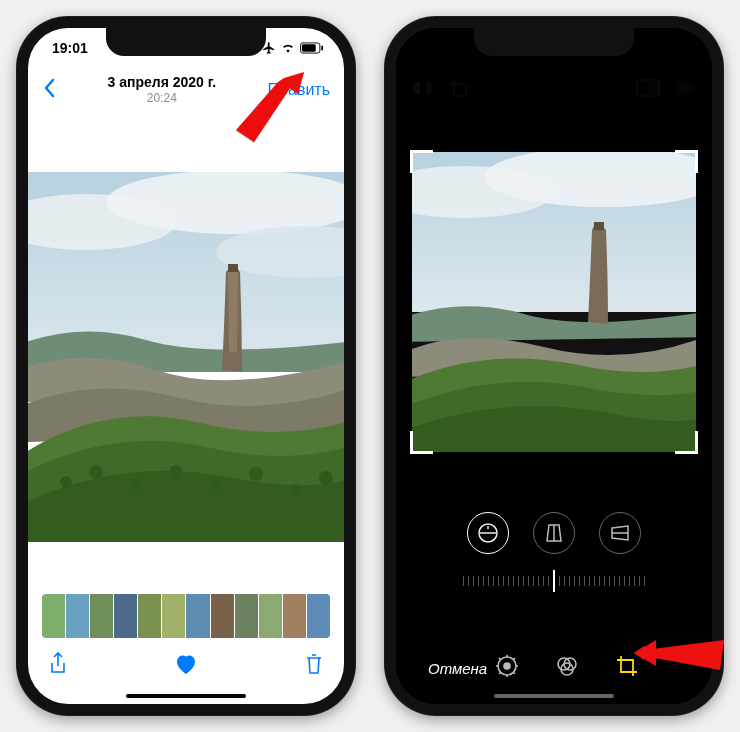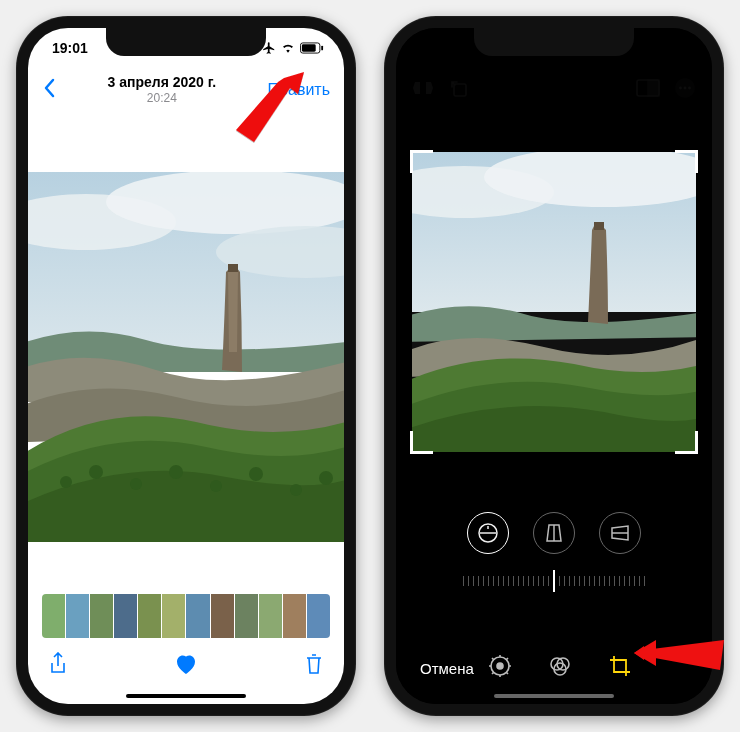--- a/index.html
+++ b/index.html
@@ -189,26 +189,27 @@
     justify-content: center;
   }
   .ticks {
     display: flex; gap: 4px; align-items: center;
   }
   .tick { width: 1px; height: 10px; background: #555; }
   .tick.mid { height: 22px; width: 2px; background: #fff; }
 
   .edit-toolbar {
     position: absolute;
-    bottom: 10px; left: 8px; right: 0;
+    bottom: 10px; left: 16px; right: 0;
     height: 52px;
     display: flex;
     align-items: center;
     padding: 0 16px;
     color: #fff;
+    font-style: italic;
   }
   .edit-toolbar .cancel { font-size: 15px; }
   .edit-tools { flex: 1; display: flex; justify-content: center; gap: 36px; align-items: center; color: #bbb; }
   .edit-tools .active { color: #ffd60a; }
 
   
   .landscape {
     width: 100%; height: 100%; display: block;
   }
 

